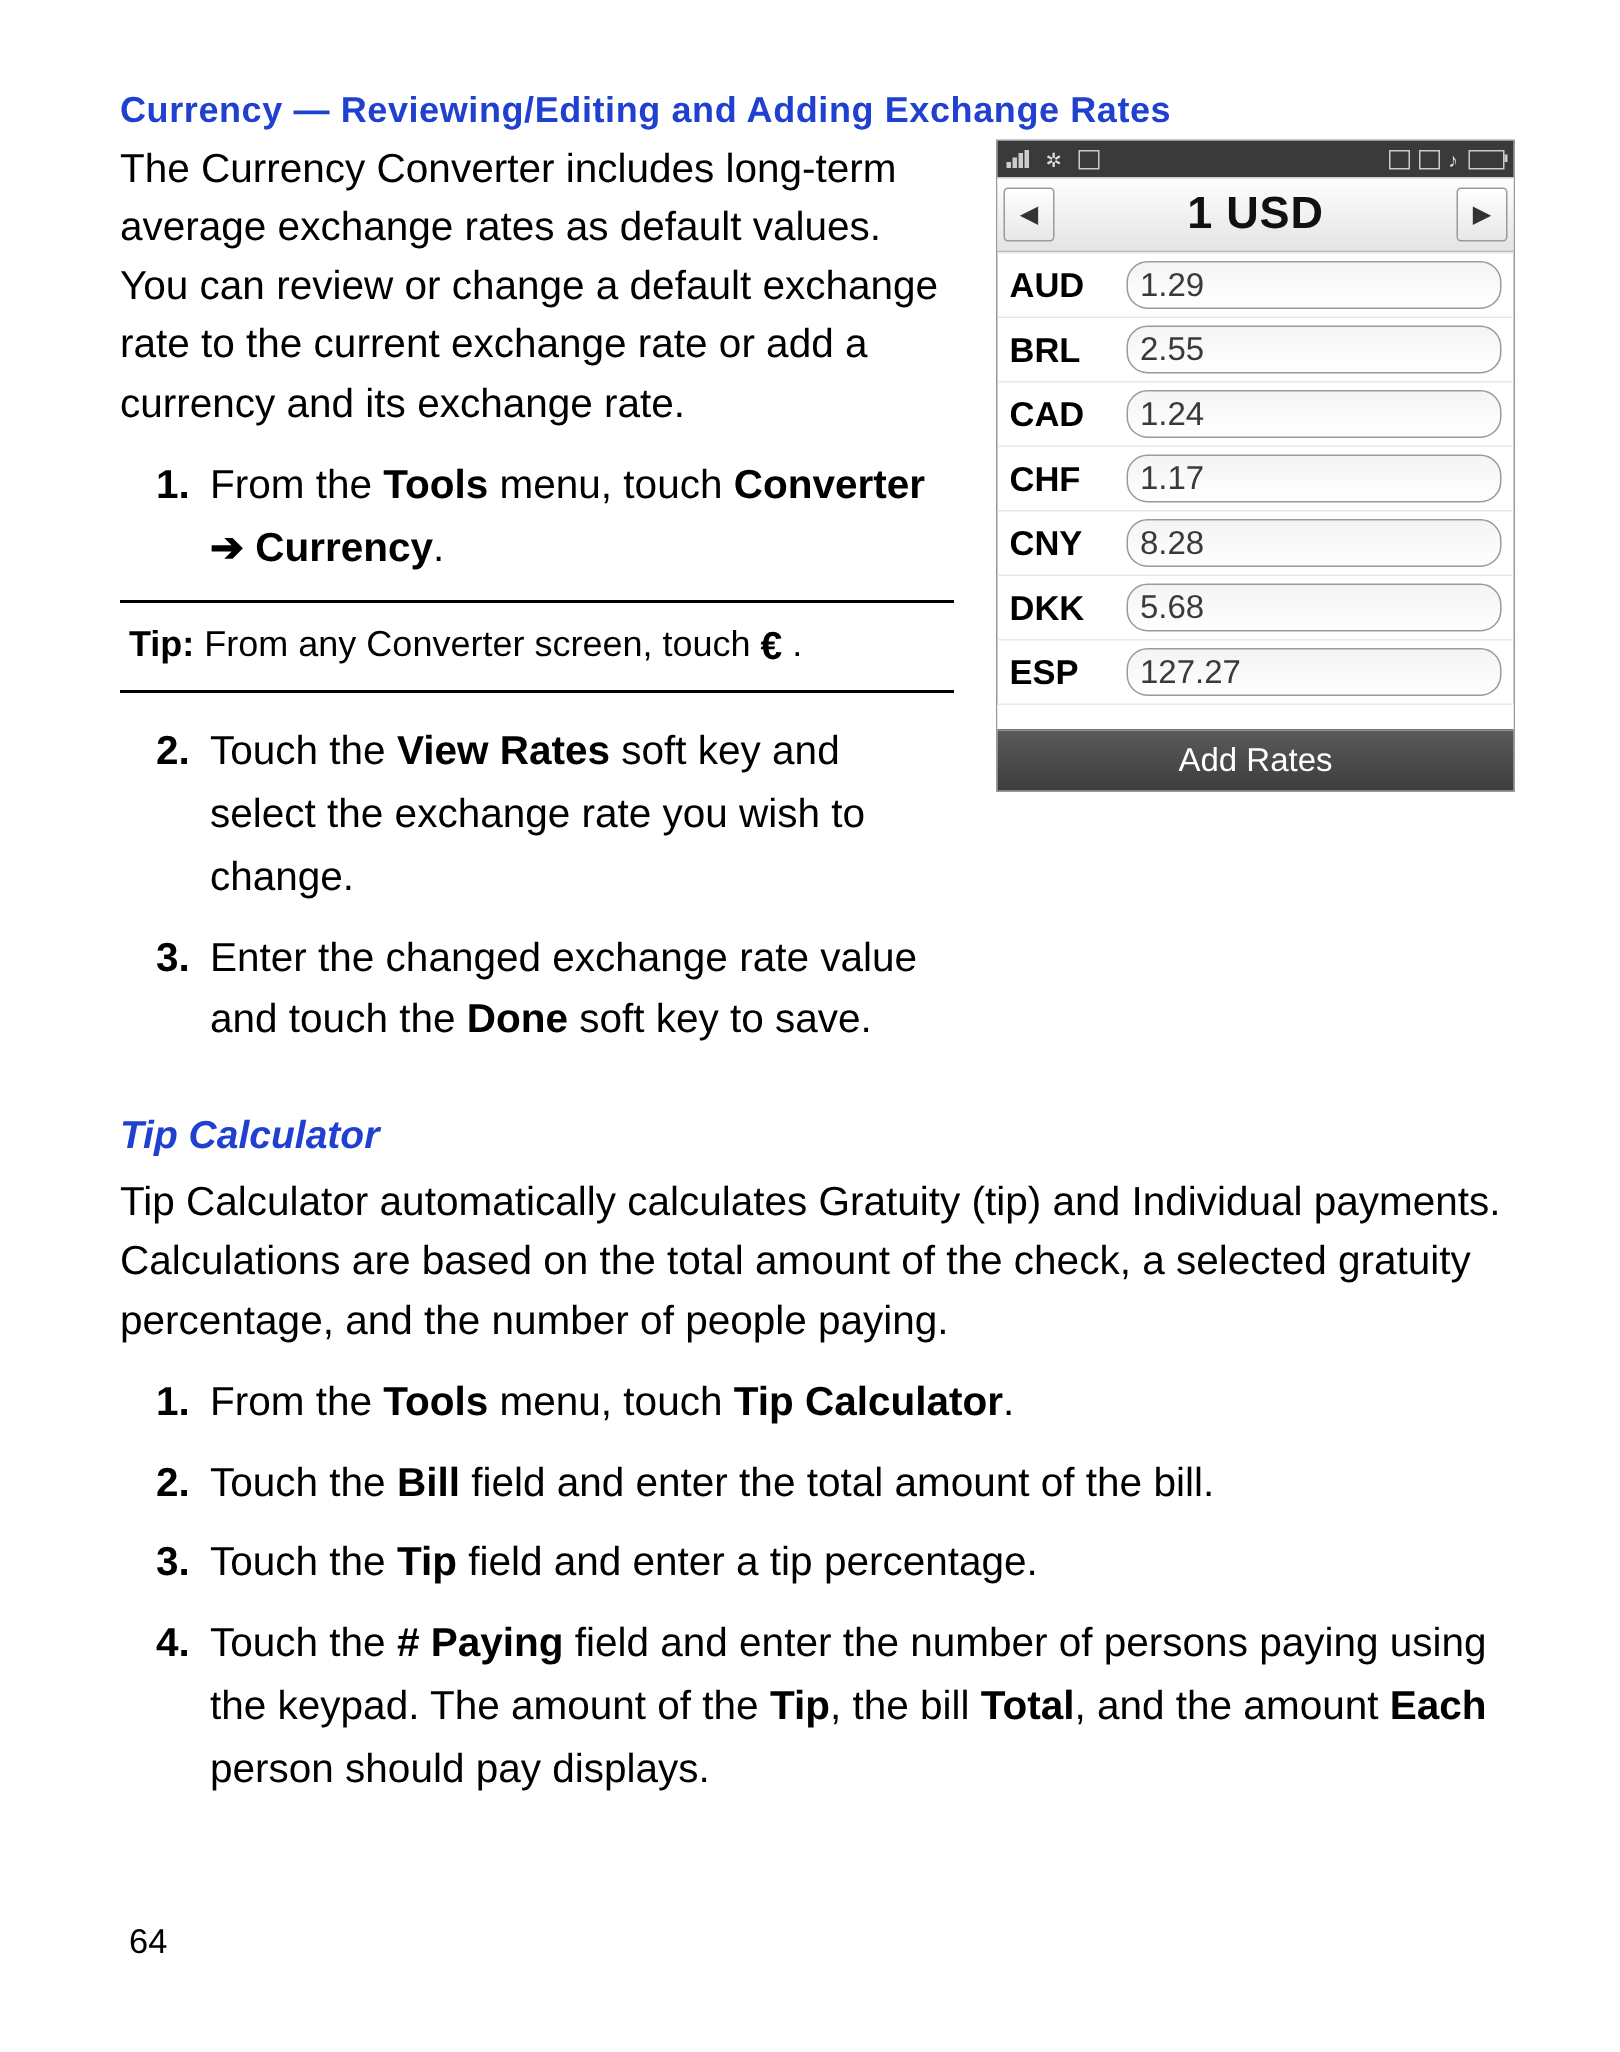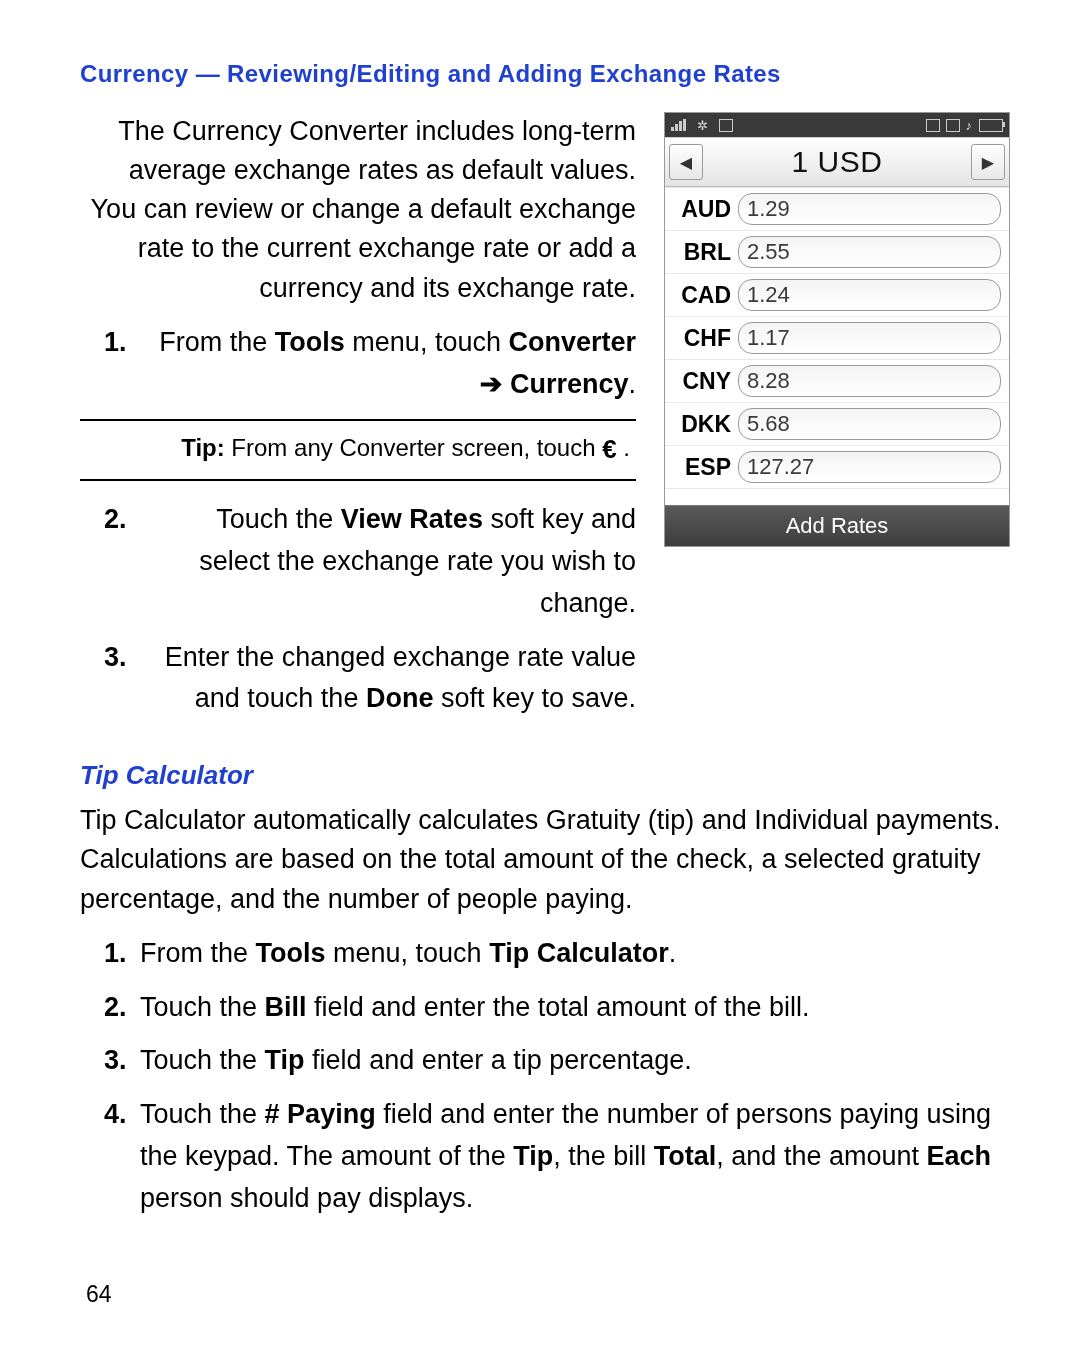--- a/index.html
+++ b/index.html
@@ -14,28 +14,27 @@
     height: 1368px;
     box-sizing: border-box;
     position: relative;
     padding: 60px 70px 0 80px;
   }
   .heading-blue {
     color: #2041d0;
     font-weight: 700;
     font-size: 24px;
     letter-spacing: 0.4px;
-    margin-bottom: 24px;
+    margin-bottom: 5px;
     font-family: Arial, Helvetica, sans-serif;
   }
   .layout-row {
     display: flex;
     gap: 28px;
     align-items: flex-start;
-    text-align: right;
   }
   .text-col {
     flex: 1;
     font-size: 27px;
     line-height: 1.45;
   }
   .para {
     margin: 0 0 14px 0;
   }
   ol.steps {
@@ -127,32 +126,32 @@
     width: 32px; height: 34px;
     border: 1px solid #9a9a9a;
     border-radius: 3px;
     background: linear-gradient(#fff,#e7e7e7);
     display: flex; align-items:center; justify-content:center;
     font-size: 16px;
     color:#333;
   }
   .title-text {
     font-size: 30px;
-    font-weight: 400;
+    font-weight: 700;
     color: #111;
     font-family: "Arial Narrow", Arial, sans-serif;
     letter-spacing: 0.5px;
   }
   .rate-row {
     display: flex;
     align-items: center;
     height: 42px;
     border-top: 1px solid #e8e8e8;
     padding: 0 8px;
-    gap: 7px;
+    gap: 20px;
   }
   .rate-code {
     width: 58px;
     font-weight: 700;
     font-size: 23px;
     font-family: "Arial Narrow", Arial, sans-serif;
   }
   .rate-field {
     flex: 1;
     height: 30px;

